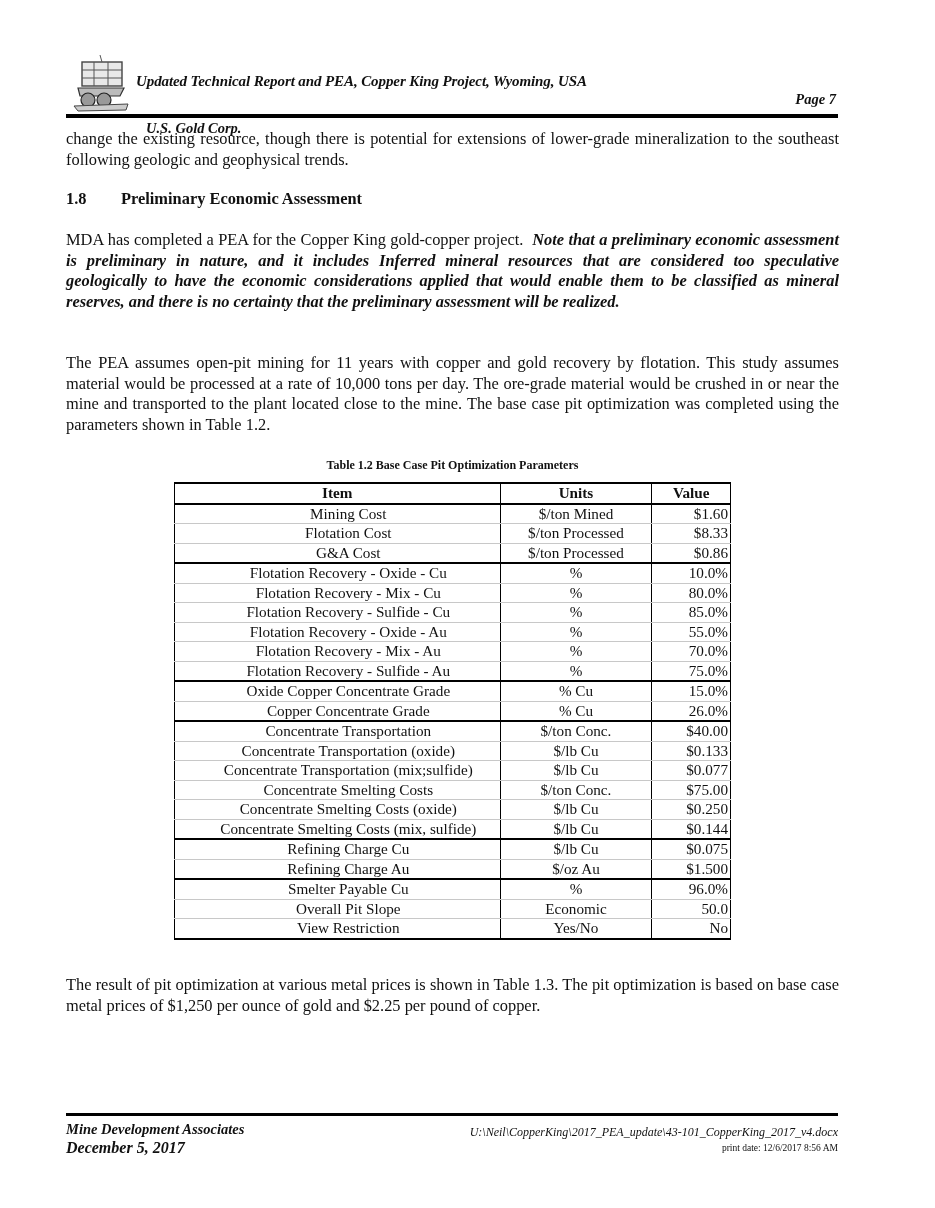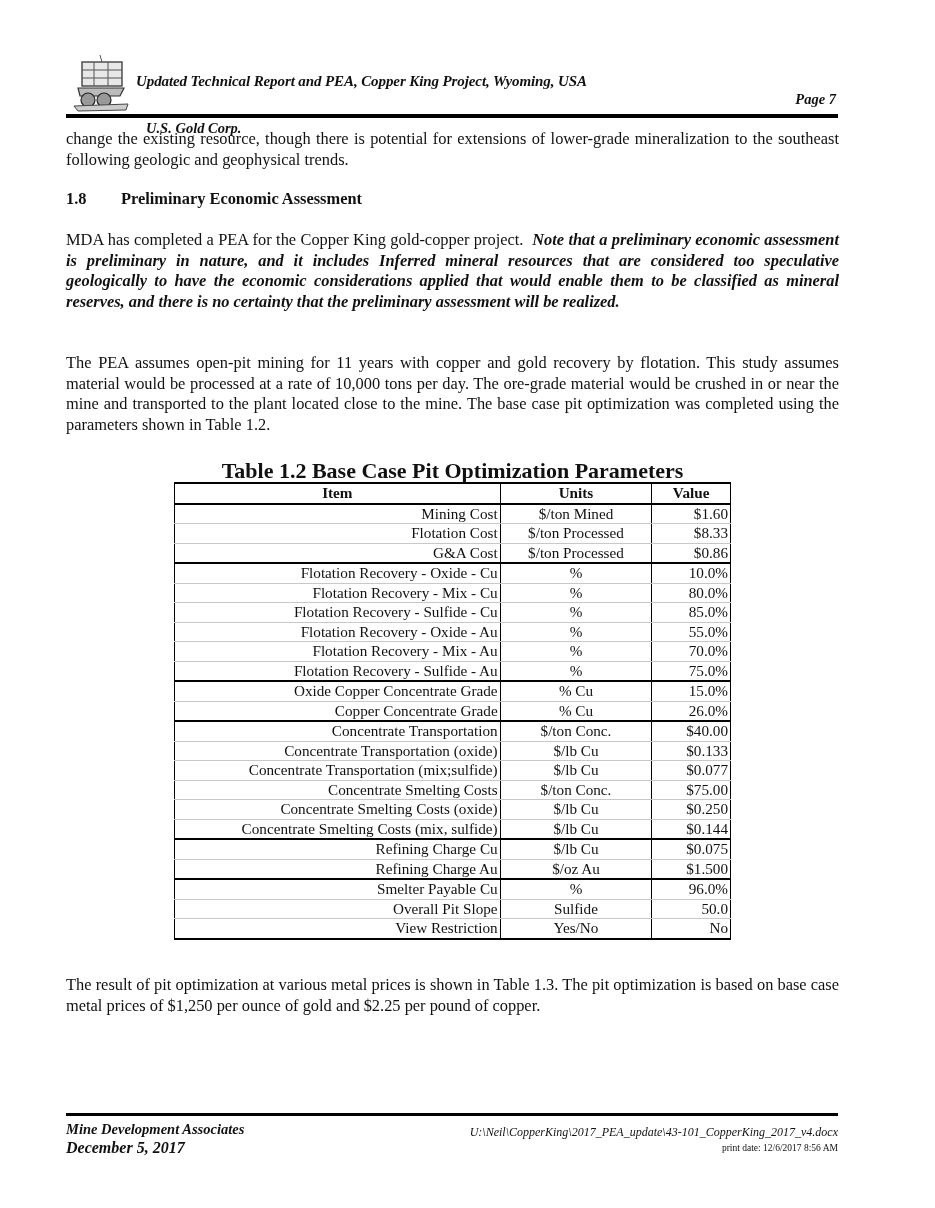--- a/index.html
+++ b/index.html
@@ -18,28 +18,28 @@
 
   
   .para { position: absolute; left: 66px; width: 773px; font-size: 16.4px; line-height: 20.7px;
           text-align: justify; }
   .para .bi { font-weight: bold; font-style: italic; }
   .h2 { position: absolute; left: 66px; top: 189px; font-weight: bold; font-size: 16.4px; }
   .h2 .num { display: inline-block; width: 55px; }
 
   
   .tcap { position: absolute; left: 174px; width: 557px; top: 458px; text-align: center;
-          font-weight: bold; font-size: 22px; }
+          font-weight: bold; font-size: 12px; }
   table.params { position: absolute; left: 174px; top: 482px; width: 557px; border-collapse: collapse;
                  font-size: 15.2px; }
   table.params td, table.params th { padding: 0 2px; height: 18.5px; line-height: 18px;
           border-left: 1.2px solid #000; border-right: 1.2px solid #000; border-bottom: 1.6px solid #c8c8c8; }
   table.params th { font-weight: bold; border-top: 2px solid #000; border-bottom: 2px solid #000; }
   table.params tr.grp-end td { border-bottom: 2px solid #000; }
-  table.params td.c1 { text-align: right; width: 314px; padding-left: 24px; }
+  table.params td.c1 { text-align: center; width: 314px; padding-left: 24px; }
   table.params td.c2 { text-align: center; width: 153px; }
   table.params td.c3 { text-align: right; width: 76px; }
 
   
   .ftr-rule { position: absolute; left: 66px; top: 1113px; width: 772px; height: 3px; background: #000; }
   .ftr-l1 { position: absolute; left: 66px; top: 1121px; font-style: italic; font-weight: bold; font-size: 14.5px; }
   .ftr-l2 { position: absolute; left: 66px; top: 1139px; font-style: italic; font-weight: bold; font-size: 16px; }
   .ftr-r1 { position: absolute; right: 97px; top: 1125px; font-style: italic; font-size: 12px; }
   .ftr-r2 { position: absolute; right: 97px; top: 1143px; font-size: 9.5px; }
 </style>
@@ -182,21 +182,21 @@
           <td class="c2">$/oz Au</td>
           <td class="c3">$1.500</td>
         </tr>
       <tr>
           <td class="c1">Smelter Payable Cu</td>
           <td class="c2">%</td>
           <td class="c3">96.0%</td>
         </tr>
       <tr>
           <td class="c1">Overall Pit Slope</td>
-          <td class="c2">Sulfide</td>
+          <td class="c2">Economic</td>
           <td class="c3">50.0</td>
         </tr>
       <tr class="grp-end">
           <td class="c1">View Restriction</td>
           <td class="c2">Yes/No</td>
           <td class="c3">No</td>
         </tr>
     </tbody>
   </table>
 

